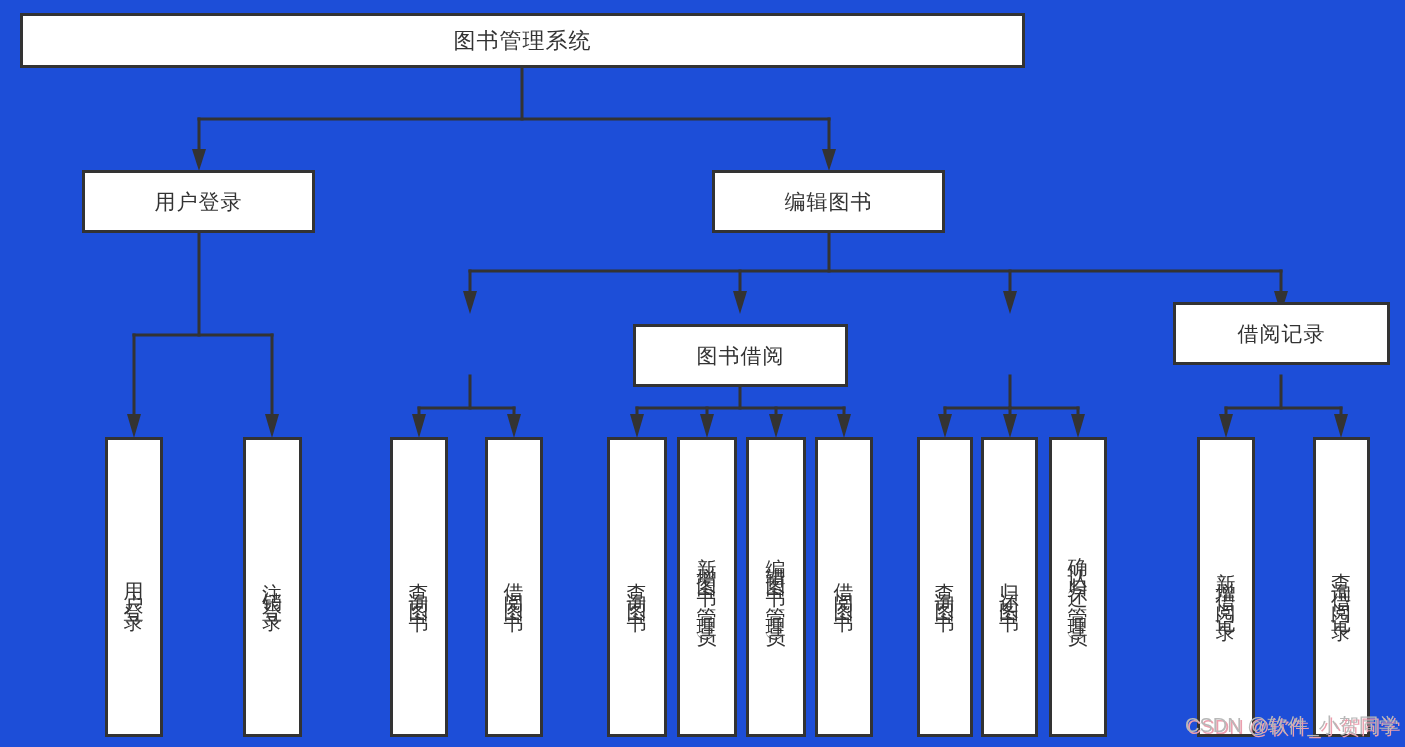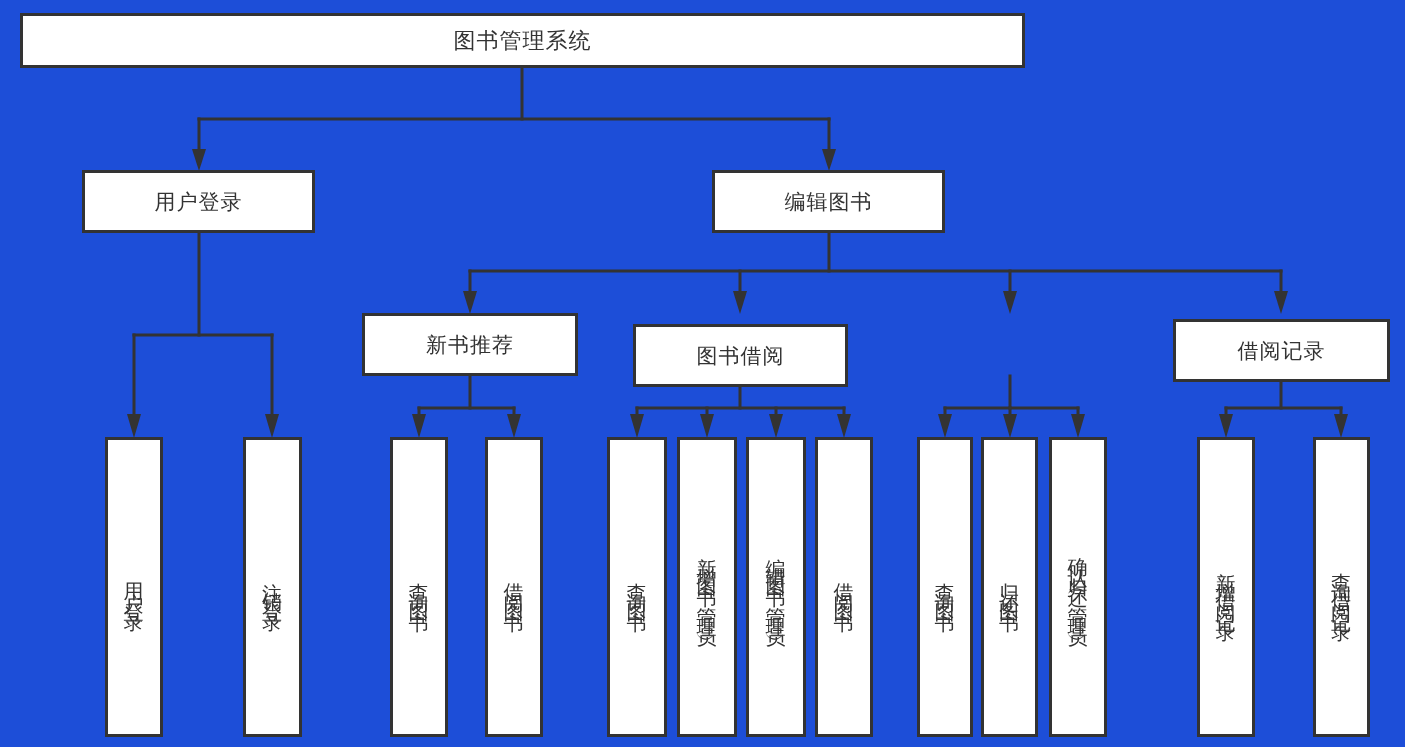--- a/index.html
+++ b/index.html
@@ -119,27 +119,24 @@
     <span class="lbl">图书管理系统</span>
   </div>
 
   <div class="node h" style="left:82px;top:170px;width:233px;height:63px">
     <span class="lbl">用户登录</span>
   </div>
   <div class="node h" style="left:712px;top:170px;width:233px;height:63px">
     <span class="lbl">编辑图书</span>
   </div>
 
-  <div class="node h" style="left:362px;top:313px;width:216px;height:63px">
-    <span class="lbl">新书推荐</span>
-  </div>
   <div class="node h" style="left:633px;top:324px;width:215px;height:63px">
     <span class="lbl">图书借阅</span>
   </div>
-  <div class="node h" style="left:1173px;top:319px;width:217px;height:63px">
+  <div class="node h" style="left:1173px;top:302px;width:217px;height:63px">
     <span class="lbl">借阅记录</span>
   </div>
 
   <div class="node v" style="left:105px;top:437px;width:58px;height:300px">
     <span class="lbl">用户登录</span>
   </div>
   <div class="node v" style="left:243px;top:437px;width:59px;height:300px">
     <span class="lbl">注销登录</span>
   </div>
 
@@ -173,14 +170,15 @@
     <span class="lbl">确认归还（管理员）</span>
   </div>
 
   <div class="node v" style="left:1197px;top:437px;width:58px;height:300px">
     <span class="lbl">新增借阅记录</span>
   </div>
   <div class="node v" style="left:1313px;top:437px;width:57px;height:300px">
     <span class="lbl">查询借阅记录</span>
   </div>
 
+  <div class="watermark">CSDN @软件_小贺同学</div>
 
 </div>
 
 </body></html>

